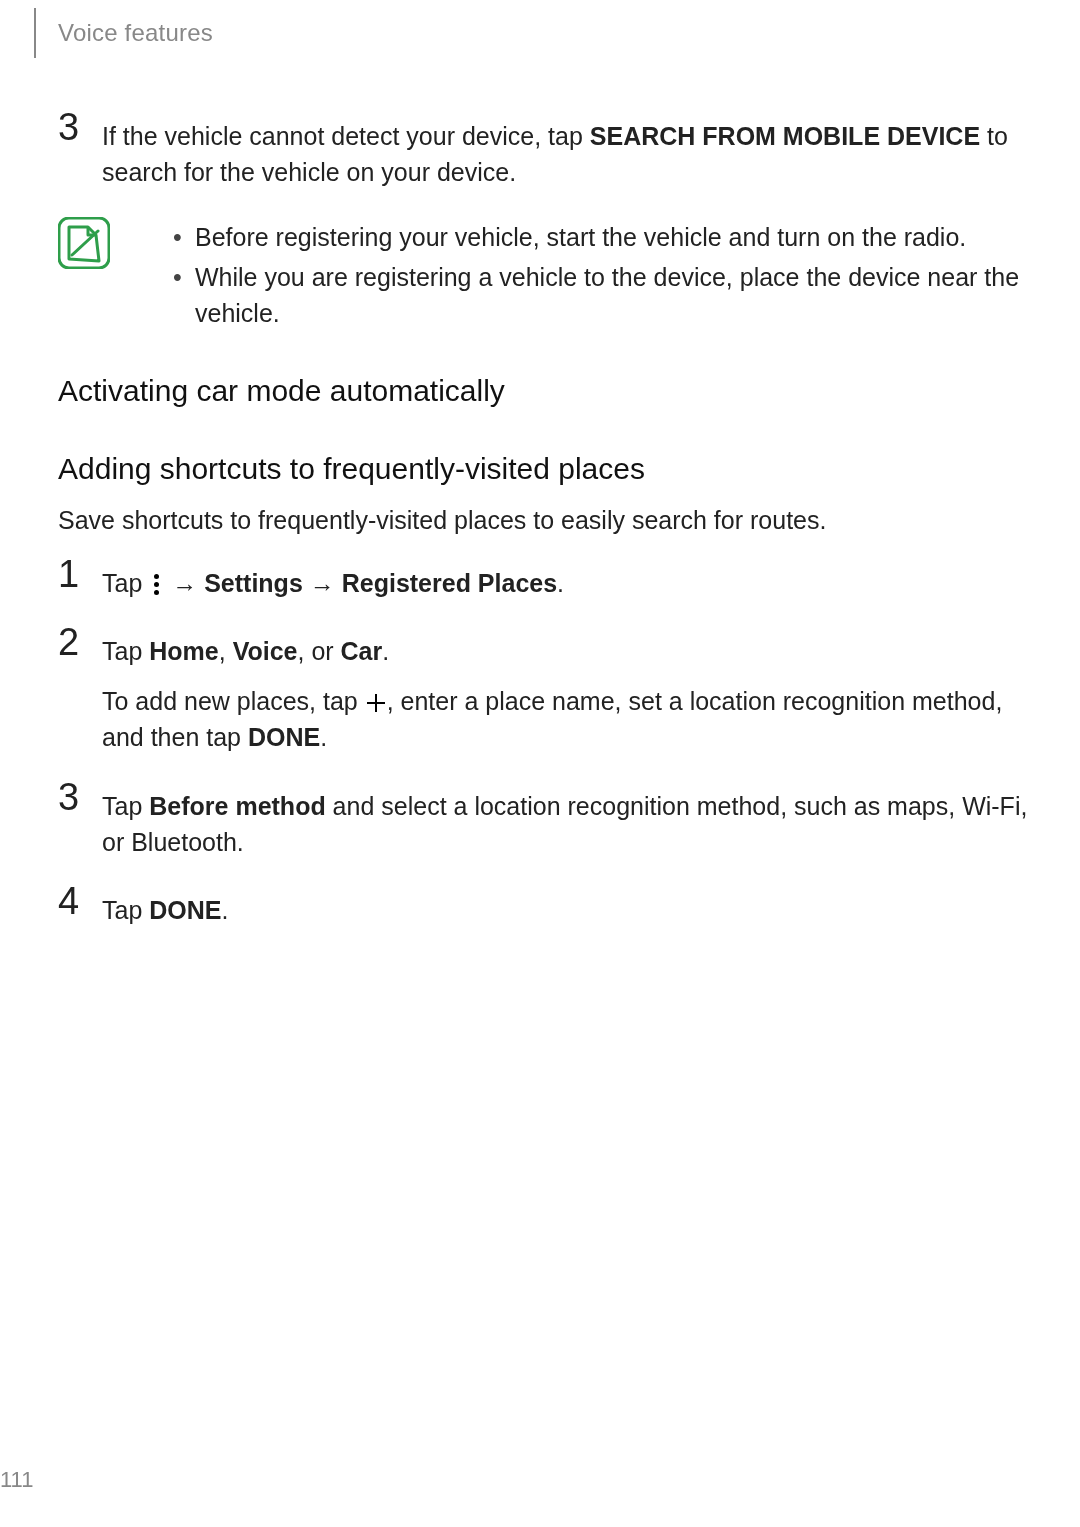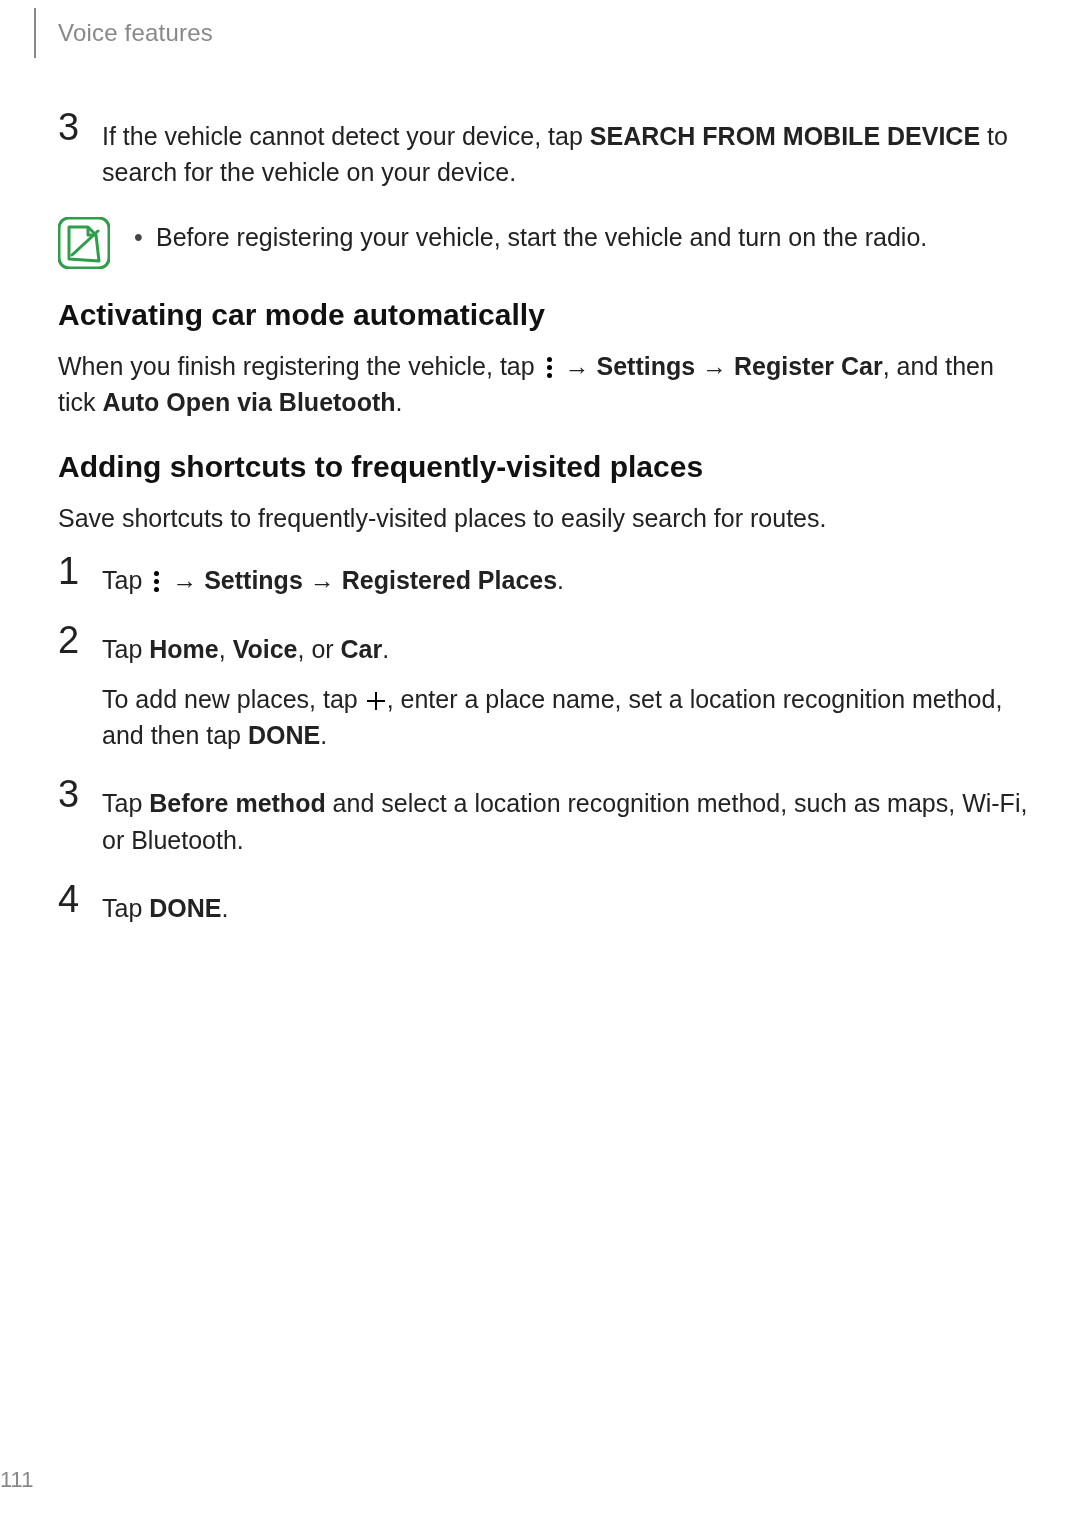--- a/index.html
+++ b/index.html
@@ -68,20 +68,21 @@
     padding-top: 4px;
   }
   .step-body p {
     margin: 6px 0 14px 0;
   }
   .note-block {
     display: flex;
     align-items: flex-start;
     margin-top: 10px;
     margin-bottom: 20px;
+    gap: 39px;
   }
   .note-icon {
     flex: 0 0 52px;
     width: 52px;
     height: 52px;
     margin-top: 2px;
     margin-right: 20px;
   }
   .note-list {
     flex: 1;
@@ -96,22 +97,22 @@
   }
   .note-list li::before {
     content: "•";
     position: absolute;
     left: 4px;
     top: 0;
     color: #444;
   }
   h2.section-head {
     font-size: 30px;
-    font-weight: 700;
-    margin: 24px 0 12px 0;
+    font-weight: 400;
+    margin: 34px 0 12px 0;
     color: #111;
   }
   p.body-para {
     margin: 10px 0 16px 0;
   }
   .menu-glyph {
     display: inline-block;
     width: 12px;
     height: 22px;
     position: relative;
@@ -183,27 +184,25 @@
       <div class="note-icon">
         <svg viewBox="0 0 52 52" width="52" height="52">
           <rect x="1" y="1" width="50" height="50" rx="10" ry="10" fill="none" stroke="#2e9e4a" stroke-width="3"></rect>
           <path d="M11 10 L30 10 L38 18 L41 44 L11 42 Z" fill="none" stroke="#2e9e4a" stroke-width="3" stroke-linejoin="round"></path>
           <path d="M30 10 L30 18 L38 18" fill="none" stroke="#2e9e4a" stroke-width="3" stroke-linejoin="round"></path>
           <path d="M14 38 L40 14" stroke="#2e9e4a" stroke-width="3" stroke-linecap="round"></path>
         </svg>
       </div>
       <ul class="note-list">
         <li>Before registering your vehicle, start the vehicle and turn on the radio.</li>
+        <li>While you are registering a vehicle to the device, place the device near the vehicle.</li>
       </ul>
     </div>
 
     <h2 class="section-head">Activating car mode automatically</h2>
-    <p class="body-para">
-      <span>When you finish registering the vehicle, tap </span><span class="menu-glyph"><span></span><span></span><span></span></span><span> → </span><b>Settings</b><span> → </span><b>Register Car</b><span>, and then tick </span><b>Auto Open via Bluetooth</b><span>.</span>
-    </p>
 
     <h2 class="section-head">Adding shortcuts to frequently-visited places</h2>
     <p class="body-para">Save shortcuts to frequently-visited places to easily search for routes.</p>
 
     <div class="step-row">
       <div class="step-num">1</div>
       <div class="step-body">
         <p>
           <span>Tap </span><span class="menu-glyph"><span></span><span></span><span></span></span><span> → </span><b>Settings</b><span> → </span><b>Registered Places</b><span>.</span>
         </p>

